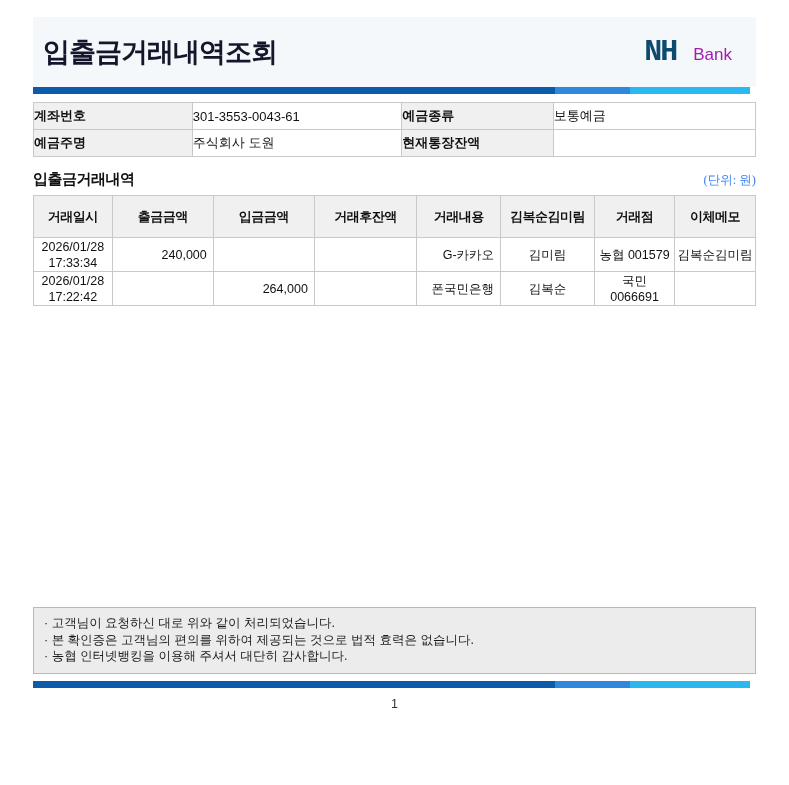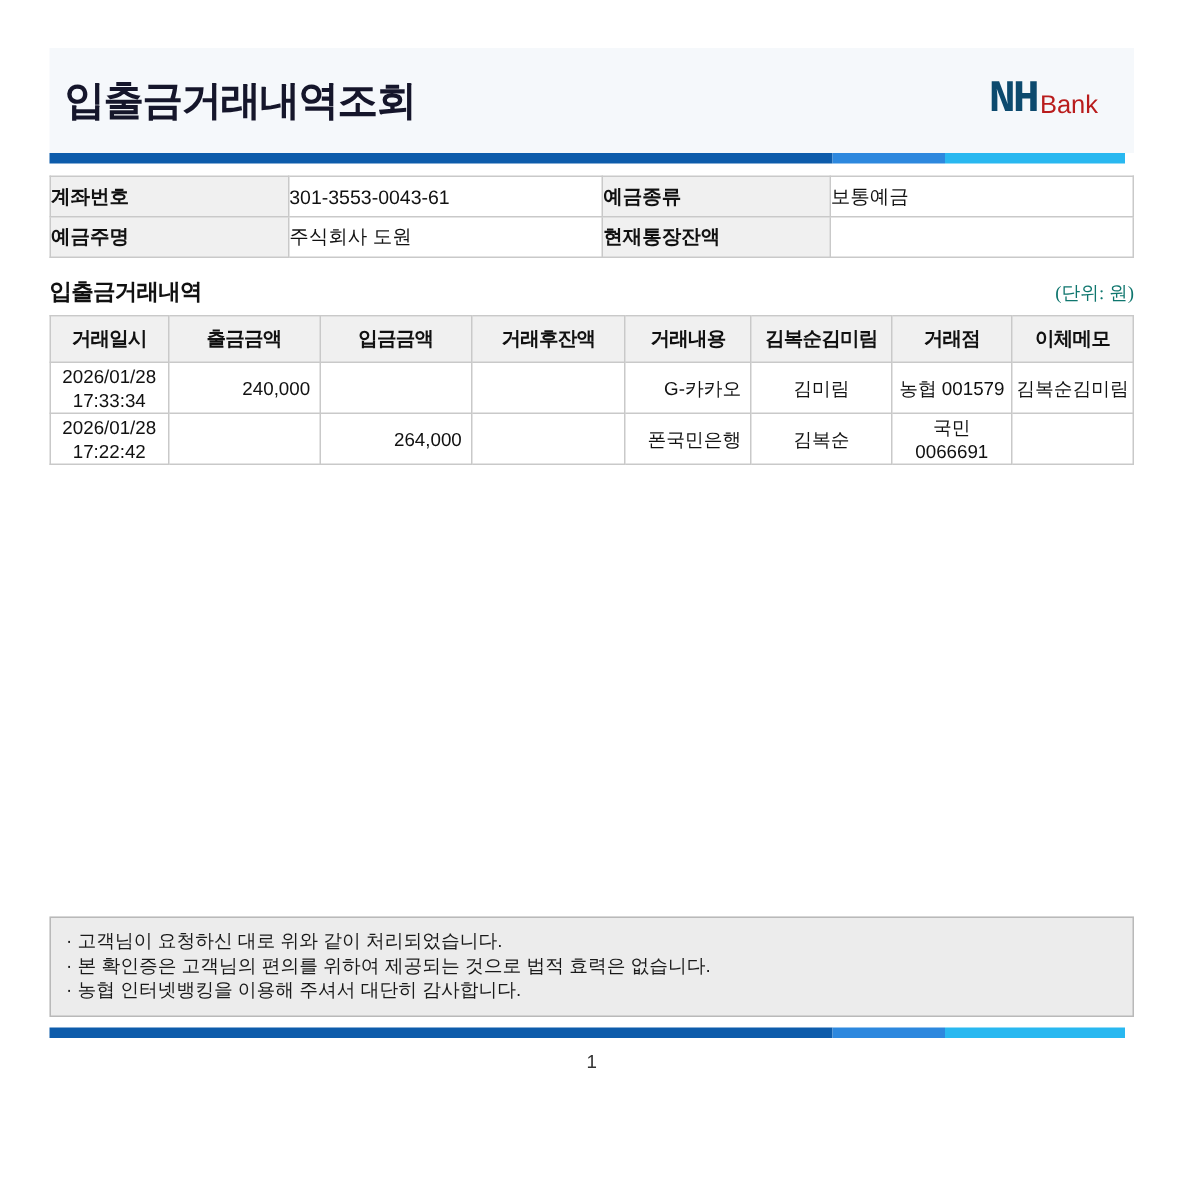--- a/index.html
+++ b/index.html
@@ -3,21 +3,21 @@
 <meta charset="utf-8">
 <style>
   * { margin: 0; padding: 0; box-sizing: border-box; }
   html, body { background: #ffffff; }
   body {
     width: 789px; height: 785px;
     font-family: "Liberation Sans", "DejaVu Sans", sans-serif;
     color: #111111;
     overflow: hidden;
   }
-  .page { width: 789px; height: 785px; padding-top: 32px; }
+  .page { width: 789px; height: 785px; padding-top: 17px; }
   .content { width: 723px; margin-left: 33px; }
 
   
   .header-band {
     height: 70px;
     background: #f5f8fb;
     display: flex;
     align-items: center;
     justify-content: space-between;
     padding: 0 24px 0 10px;
@@ -31,22 +31,22 @@
   .nh-logo { display: flex; align-items: center; }
   .nh-logo .nh {
     font-size: 30px;
     font-weight: 900;
     color: #0c4a6e;
     letter-spacing: -2px;
     font-family: Liberation Mono, monospace;
   }
   .nh-logo .bank {
     font-size: 17px;
-    color: #b91c1c;
-    margin-left: 2px;
+    color: #a21caf;
+    margin-left: 17px;
     padding-top: 6px;
   }
 
   
   .tri-bar { height: 7px; display: flex; }
   .tri-bar .seg-dark   { width: 522px; background: #0d5cab; }
   .tri-bar .seg-medium { width: 75px;  background: #2d88de; }
   .tri-bar .seg-light  { width: 120px; background: #29b8f0; }
   .tri-bar .seg-gap    { flex: 1; background: transparent; }
 
@@ -68,27 +68,27 @@
   
   .section-row {
     margin-top: 13px;
     display: flex;
     justify-content: space-between;
     align-items: flex-end;
     margin-bottom: 6px;
     font-family: Liberation Serif, serif;
   }
   .section-title { font-size: 15px; font-weight: bold; color: #111; letter-spacing: -0.5px; }
-  .unit-label { font-size: 12.5px; color: #0f766e; }
+  .unit-label { font-size: 12.5px; color: #3b82f6; }
 
   
   .txn-table th {
     background: #f0f0f0;
     font-weight: bold;
-    height: 31px;
+    height: 42px;
     text-align: center;
     vertical-align: middle;
     font-size: 13px;
     letter-spacing: -0.5px;
   }
   .txn-table td {
     height: 34px;
     vertical-align: middle;
     font-size: 12.5px;
     white-space: pre-line;

